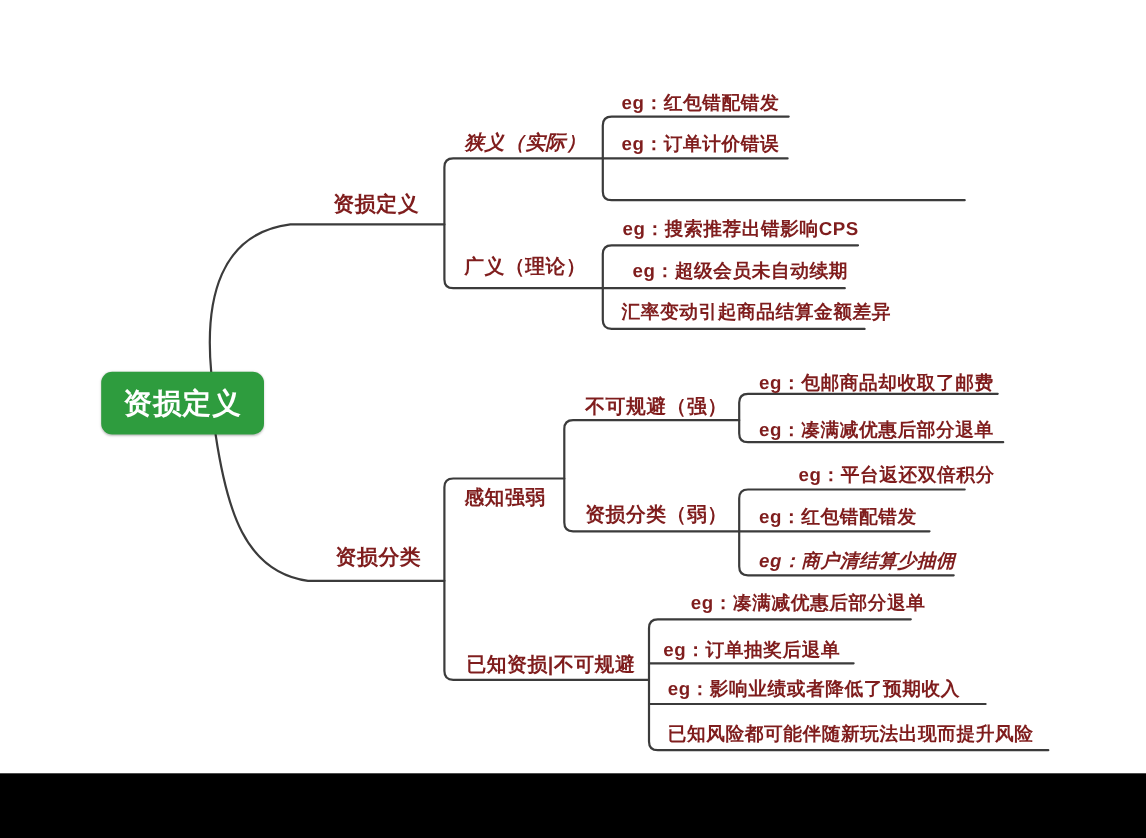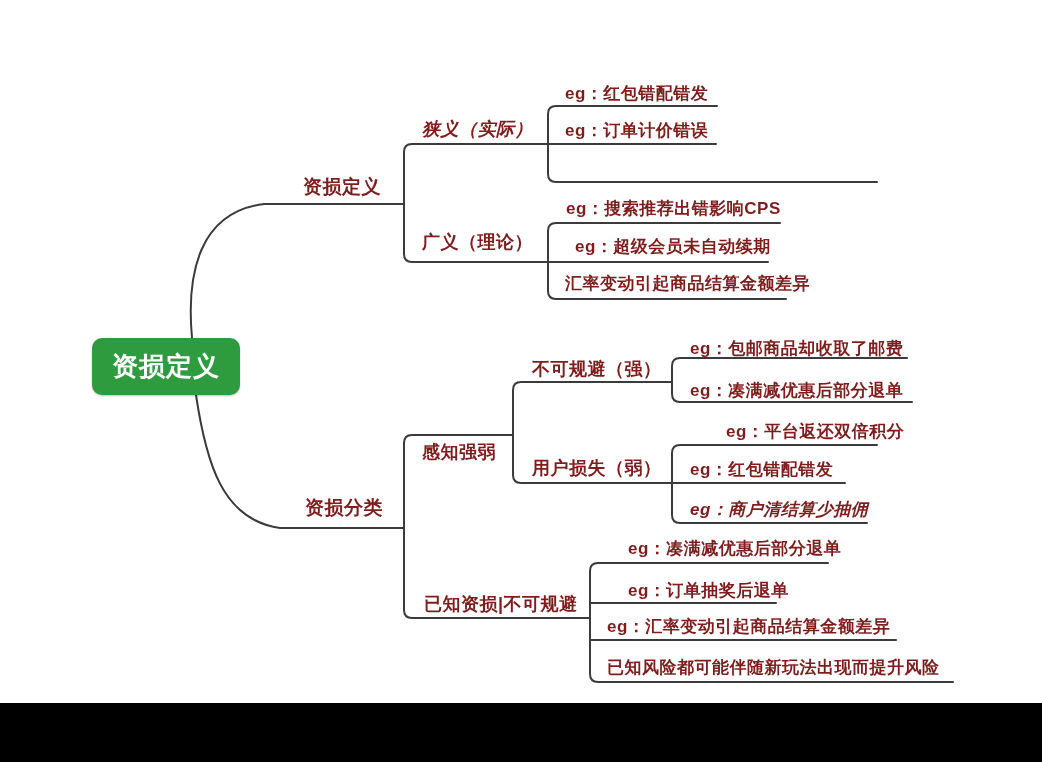--- a/index.html
+++ b/index.html
@@ -62,24 +62,24 @@
   <div class="lbl lvl3" style="left:422px;top:232px;text-align:center;">广义（理论）</div>
   <div class="lbl leaf" style="left:566px;top:198px;">eg：搜索推荐出错影响CPS</div>
   <div class="lbl leaf" style="left:575px;top:236px;">eg：超级会员未自动续期</div>
   <div class="lbl leaf" style="left:565px;top:273px;">汇率变动引起商品结算金额差异</div>
 
   <div class="lbl lvl2" style="left:305px;top:497px;">资损分类</div>
   <div class="lbl lvl3" style="left:422px;top:410px;margin-top:32px;">感知强弱</div>
   <div class="lbl lvl3" style="left:532px;top:359px;">不可规避（强）</div>
   <div class="lbl leaf" style="left:690px;top:338px;">eg：包邮商品却收取了邮费</div>
   <div class="lbl leaf" style="left:690px;top:380px;">eg：凑满减优惠后部分退单</div>
-  <div class="lbl lvl3" style="left:532px;top:458px;">用户损失（弱）</div>
+  <div class="lbl lvl3" style="left:532px;top:458px;">资损分类（弱）</div>
   <div class="lbl leaf" style="left:690px;top:421px;margin-left:36px;">eg：平台返还双倍积分</div>
   <div class="lbl leaf" style="left:690px;top:459px;">eg：红包错配错发</div>
   <div class="lbl leaf" style="left:690px;top:499px;font-style:italic;">eg：商户清结算少抽佣</div>
   <div class="lbl lvl3" style="left:424px;top:594px;">已知资损|不可规避</div>
   <div class="lbl leaf" style="left:607px;top:538px;margin-left:21px;">eg：凑满减优惠后部分退单</div>
-  <div class="lbl leaf" style="left:628px;top:580px;">eg：订单抽奖后退单</div>
-  <div class="lbl leaf" style="left:607px;top:616px;">eg：汇率变动引起商品结算金额差异</div>
+  <div class="lbl leaf" style="left:603px;top:580px;">eg：订单抽奖后退单</div>
+  <div class="lbl leaf" style="left:607px;top:616px;">eg：影响业绩或者降低了预期收入</div>
   <div class="lbl leaf" style="left:607px;top:657px;">已知风险都可能伴随新玩法出现而提升风险</div>
 
   <div class="letterbox"></div>
 </div>
 
 </body></html>

